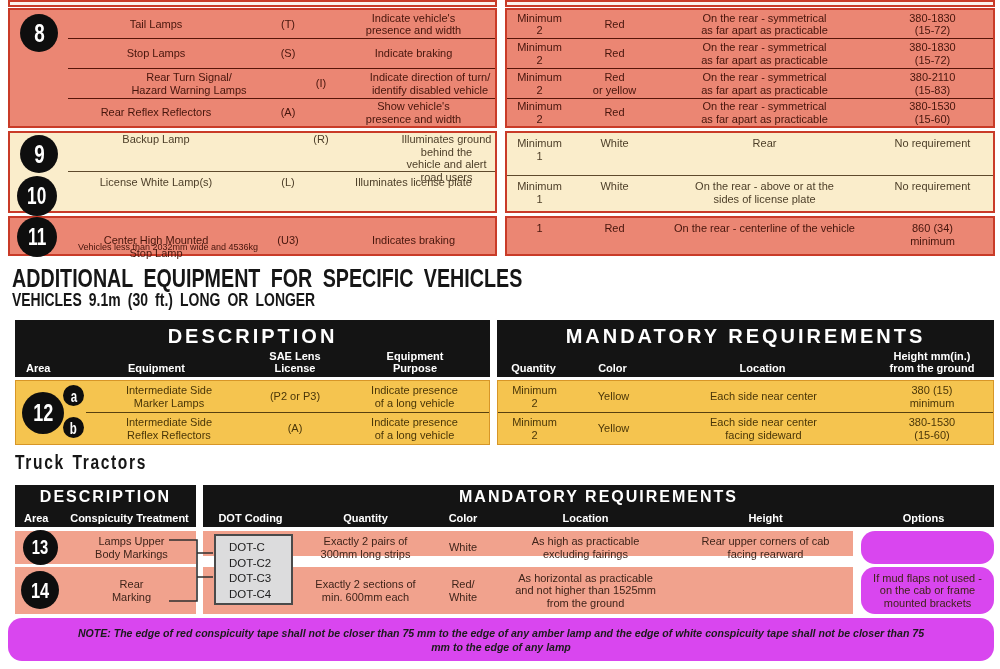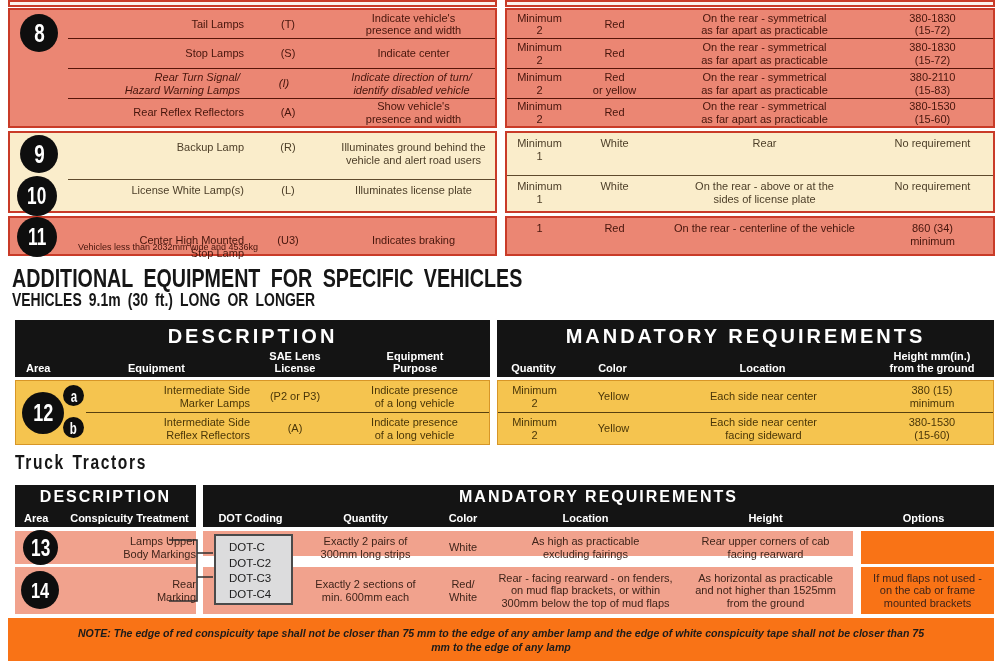--- a/index.html
+++ b/index.html
@@ -4,26 +4,26 @@
 <style>
   html,body{margin:0;padding:0;background:#fff;}
   .page{position:relative;width:1000px;height:669px;background:#ffffff;
         font-family:"Liberation Sans",sans-serif;overflow:hidden;}
   .block{position:absolute;box-sizing:border-box;}
   .b-salmon{background:#EB8673;border:2px solid #C93B28;}
   .b-cream{background:#FAEDCB;border:2px solid #C93B28;}
   .b-yellow{background:#F5C44F;border:1px solid #D79627;}
   .b-band{background:#141414;}
   .b-row3{background:#F1A28D;}
-  .b-pink{background:#f97316;}
+  .b-pink{background:#d946ef;border-radius:14px;}
   .topstrip{position:absolute;box-sizing:border-box;background:#FBF2EC;border:2px solid #C93B28;}
 
   .row{display:grid;align-items:center;}
   .cell{font-size:11px;line-height:12.5px;white-space:pre-line;width:100%;}
-  .cl{text-align:right;}
+  .cl{text-align:center;}
   .cc{text-align:center;}
   .t-salmon .cell{color:#46150C;}
   .t-cream .cell{color:#4C3E28;}
   .t-yellow .cell{color:#4A3608;}
   .t-row3 .cell{color:#3F241A;}
   .divL{height:1px;background:#571509;margin-left:58px;}
   .divR{height:1px;background:#571509;}
   .divLc{height:1px;background:#5E4A2C;margin-left:58px;}
   .divRc{height:1px;background:#5E4A2C;}
   .divLy{height:1px;background:#57400F;margin-left:70px;}
@@ -65,24 +65,24 @@
     <div class="row" style="height:28px;padding-left:58px;grid-template-columns:176px 88px 1fr;">
       <div class="cell cl">Tail Lamps</div>
       <div class="cell cc">(T)</div>
       <div class="cell cc">Indicate vehicle's
 presence and width</div>
     </div>
     <div class="divL"></div>
     <div class="row" style="height:29px;padding-left:58px;grid-template-columns:176px 88px 1fr;">
       <div class="cell cl">Stop Lamps</div>
       <div class="cell cc">(S)</div>
-      <div class="cell cc">Indicate center</div>
+      <div class="cell cc">Indicate braking</div>
     </div>
     <div class="divL"></div>
-    <div class="row" style="height:29px;padding-left:54px;grid-template-columns:176px 88px 1fr;font-style:italic;">
+    <div class="row" style="height:29px;padding-left:91px;grid-template-columns:176px 88px 1fr;">
       <div class="cell cl">Rear Turn Signal/
 Hazard Warning Lamps</div>
       <div class="cell cc">(I)</div>
       <div class="cell cc">Indicate direction of turn/
 identify disabled vehicle</div>
     </div>
     <div class="divL"></div>
     <div class="row" style="height:27px;padding-left:58px;grid-template-columns:176px 88px 1fr;">
       <div class="cell cl">Rear Reflex Reflectors</div>
       <div class="cell cc">(A)</div>
@@ -134,21 +134,21 @@
     </div>
   </div>
 
   <div class="block b-cream t-cream" style="left:8px;top:131px;width:489px;height:82px;">
     <div class="badge" style="left:10px;top:2px;width:38px;height:38px;font-size:23px;">
         <span>9</span>
       </div>
     <div class="badge" style="left:7px;top:43px;width:40px;height:40px;font-size:21px;">
         <span>10</span>
       </div>
-    <div class="row" style="height:38px;padding-left:58px;align-items:start;padding-top:8px;grid-template-columns:176px 88px 1fr;">
+    <div class="row" style="height:38px;padding-left:58px;align-items:start;padding-top:0;grid-template-columns:176px 88px 1fr;gap:33px;">
       <div class="cell cl">Backup Lamp</div>
       <div class="cell cc">(R)</div>
       <div class="cell cc">Illuminates ground behind the
 vehicle and alert road users</div>
     </div>
     <div class="divLc"></div>
     <div class="row" style="height:35px;padding-left:58px;align-items:start;padding-top:4px;grid-template-columns:176px 88px 1fr;">
       <div class="cell cl">License White Lamp(s)</div>
       <div class="cell cc">(L)</div>
       <div class="cell cc">Illuminates license plate</div>
@@ -285,21 +285,21 @@
       <div class="bl">DOT Coding</div>
       <div class="bl">Quantity</div>
       <div class="bl">Color</div>
       <div class="bl">Location</div>
       <div class="bl">Height</div>
       <div class="bl">Options</div>
     </div>
   </div>
 
   <div class="block b-row3 t-row3" style="left:15px;top:531px;width:181px;height:33px;">
-    <div class="badge" style="left:8px;top:-1px;width:35px;height:35px;font-size:21px;">
+    <div class="badge" style="left:8px;top:-1px;width:35px;height:35px;font-size:18px;">
         <span>13</span>
       </div>
     <div class="row" style="height:33px;padding-left:52px;grid-template-columns:1fr;">
       <div class="cell cl">Lamps Upper
 Body Markings</div>
     </div>
   </div>
   <div class="block b-row3 t-row3" style="left:203px;top:531px;width:650px;height:25px;">
     <div class="row" style="height:33px;grid-template-columns:95px 135px 60px 185px 1fr;">
       <div class="cell"></div>
@@ -327,23 +327,20 @@
 Marking</div>
     </div>
   </div>
   <div class="block b-row3 t-row3" style="left:203px;top:567px;width:650px;height:47px;">
     <div class="row" style="height:47px;grid-template-columns:95px 135px 60px 185px 1fr;">
       <div class="cell"></div>
       <div class="cell cc">Exactly 2 sections of
 min. 600mm each</div>
       <div class="cell cc">Red/
 White</div>
-      <div class="cell cc">Rear - facing rearward - on fenders,
-on mud flap brackets, or within
-300mm below the top of mud flaps</div>
       <div class="cell cc">As horizontal as practicable
 and not higher than 1525mm
 from the ground</div>
     </div>
   </div>
   <div class="block b-pink t-row3" style="left:861px;top:567px;width:133px;height:47px;">
     <div class="row" style="height:47px;grid-template-columns:1fr;">
       <div class="cell cc">If mud flaps not used -
 on the cab or frame
 mounted brackets</div>

